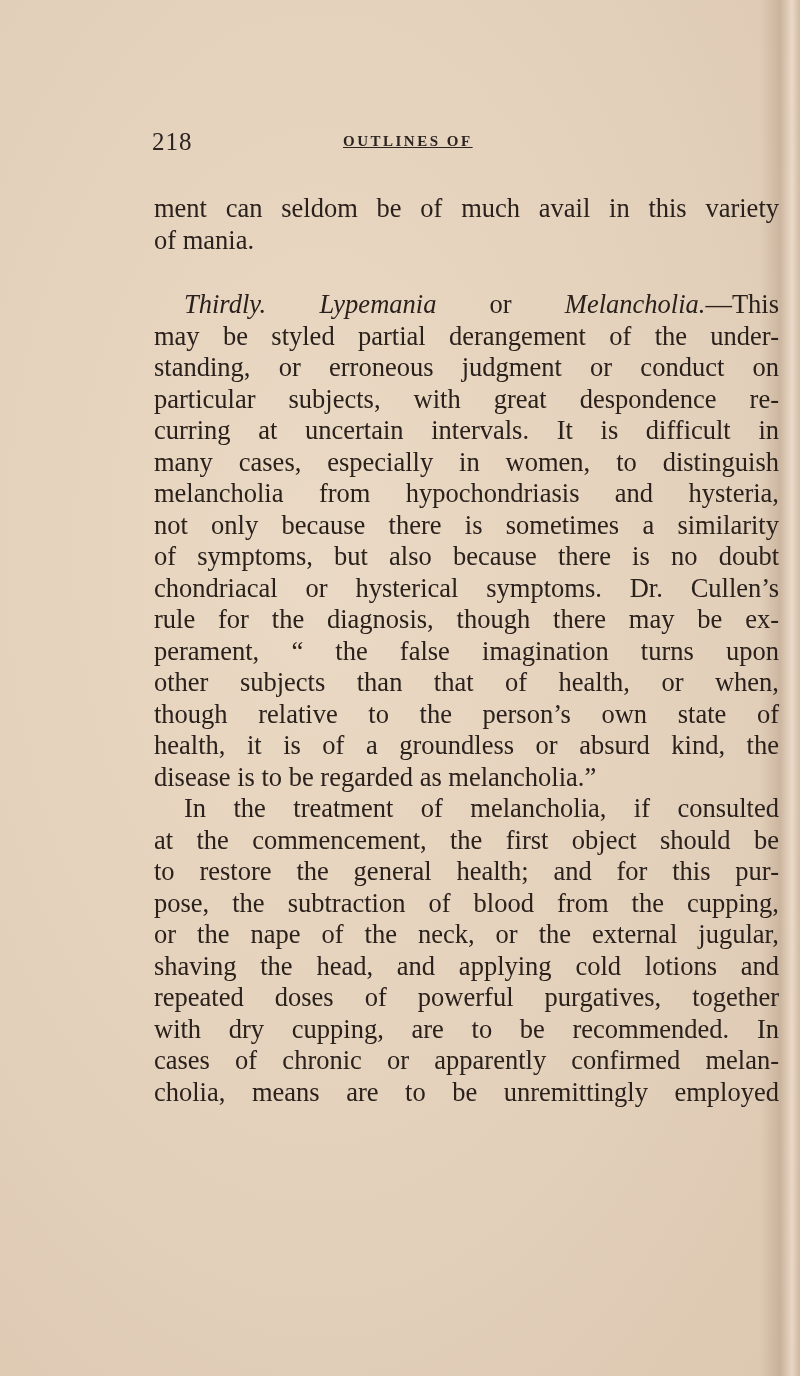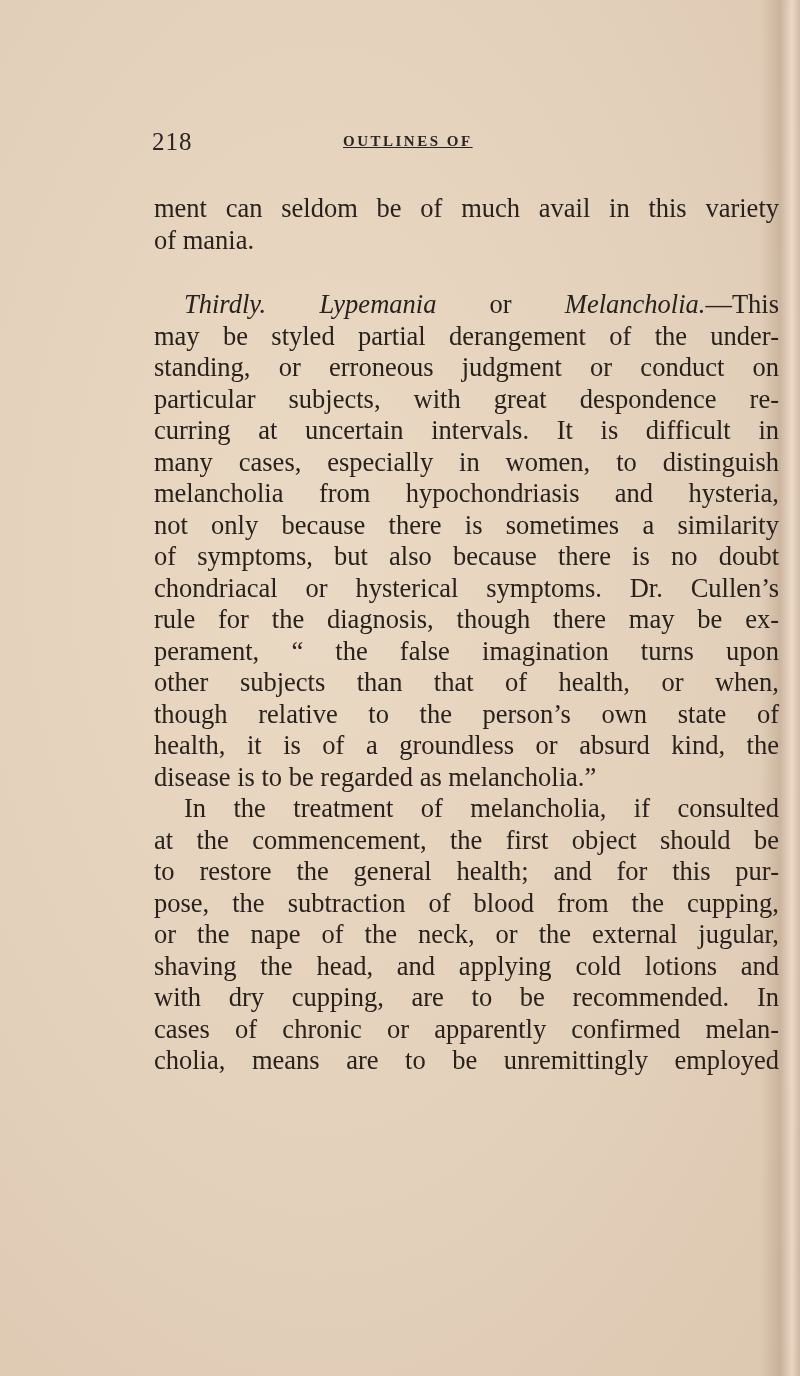--- a/index.html
+++ b/index.html
@@ -114,19 +114,20 @@
       <span class="line last">disease is to be regarded as melancholia.”</span>
     </div>
 
     <div>
       <span class="line indent">In the treatment of melancholia, if consulted</span>
       <span class="line">at the commencement, the first object should be</span>
       <span class="line">to restore the general health; and for this pur-</span>
       <span class="line">pose, the subtraction of blood from the cupping,</span>
       <span class="line">or the nape of the neck, or the external jugular,</span>
       <span class="line">shaving the head, and applying cold lotions and</span>
+      <span class="line">repeated doses of powerful purgatives, together</span>
       <span class="line">with dry cupping, are to be recommended. In</span>
       <span class="line">cases of chronic or apparently confirmed melan-</span>
       <span class="line">cholia, means are to be unremittingly employed</span>
     </div>
 
   </div>
 </div>
 
 </body></html>

